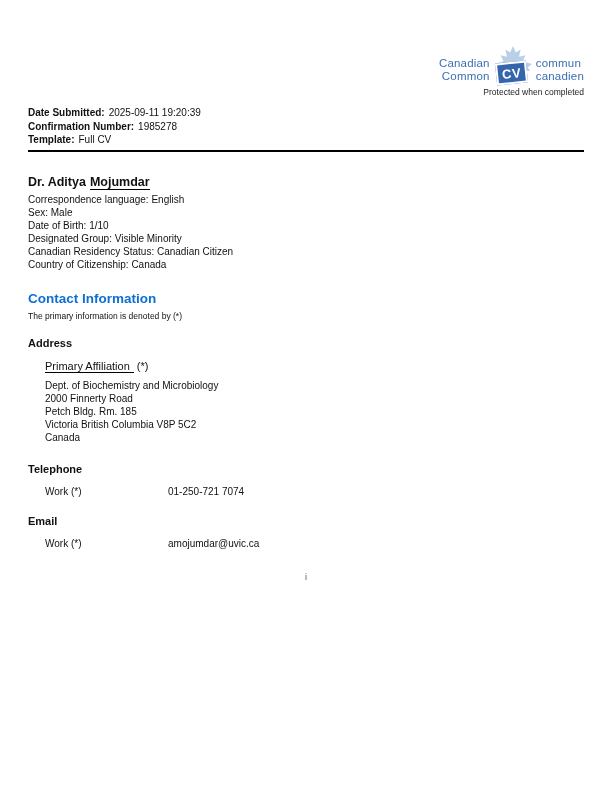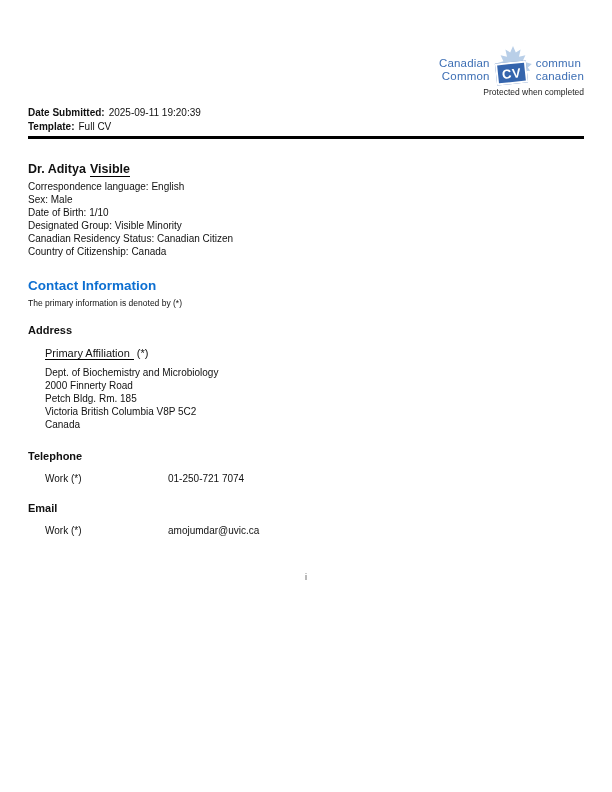--- a/index.html
+++ b/index.html
@@ -190,28 +190,31 @@
     <div class="protected-note">Protected when completed</div>
   </div>
 
   <div class="content">
 
     <div class="meta">
       <div class="meta-row">
         <span class="label">Date Submitted:</span><span class="value">2025-09-11 19:20:39</span>
       </div>
       <div class="meta-row">
+        <span class="label">Confirmation Number:</span><span class="value">1985278</span>
+      </div>
+      <div class="meta-row">
         <span class="label">Template:</span><span class="value">Full CV</span>
       </div>
     </div>
 
     <div class="rule"></div>
 
     <div class="person-name">
-      <span>Dr. Aditya</span><span class="surname">Visible</span>
+      <span>Dr. Aditya</span><span class="surname">Mojumdar</span>
     </div>
 
     <div class="person-details">
       <div>Correspondence language: English</div>
       <div>Sex: Male</div>
       <div>Date of Birth: 1/10</div>
       <div>Designated Group: Visible Minority</div>
       <div>Canadian Residency Status: Canadian Citizen</div>
       <div>Country of Citizenship: Canada</div>
     </div>

